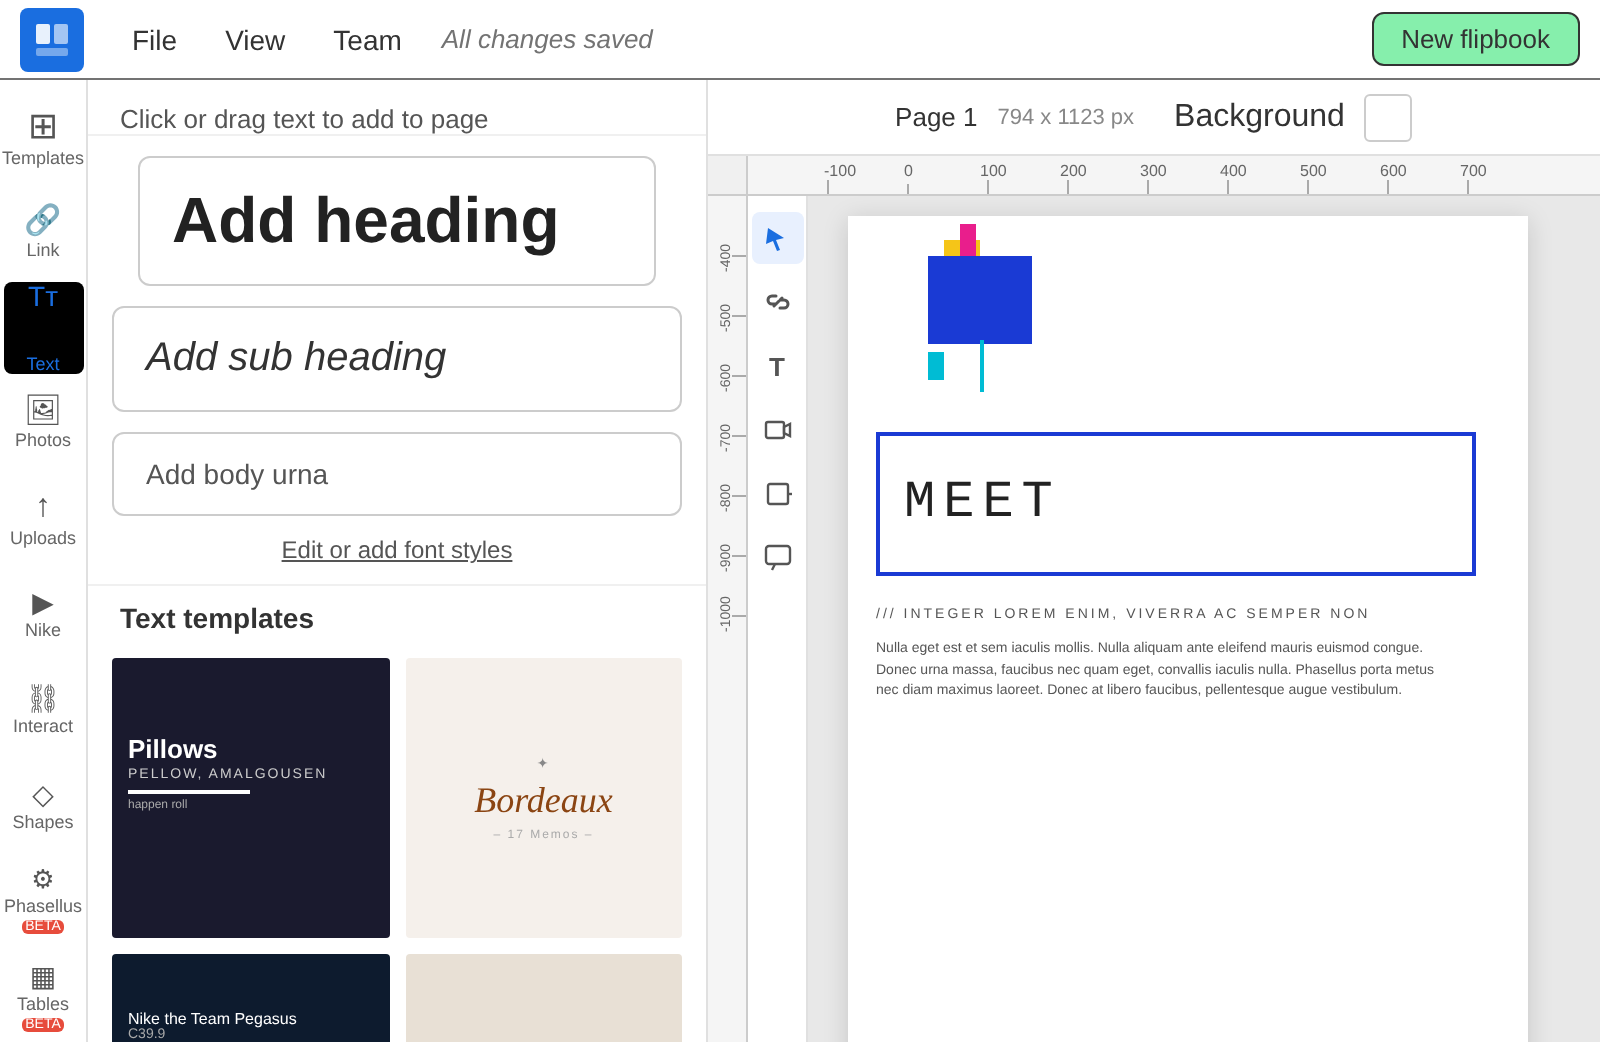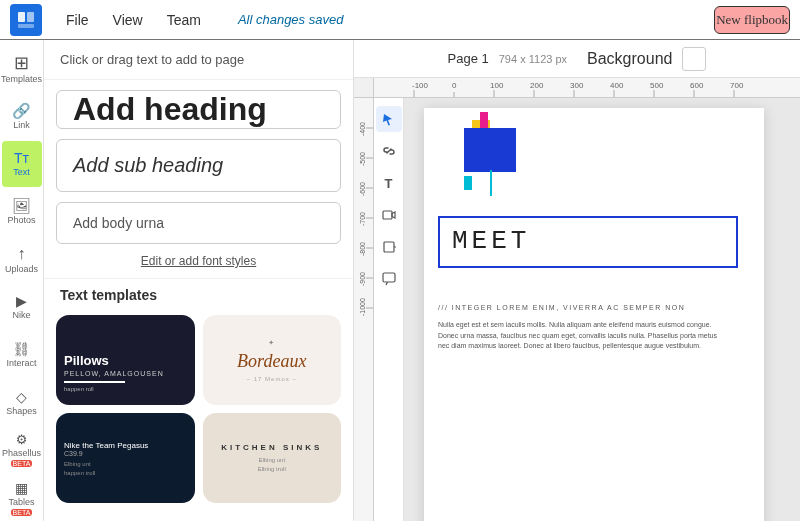--- a/index.html
+++ b/index.html
@@ -27,35 +27,34 @@
     .menu-logo svg { width: 18px; height: 18px; }
     .menu-item {
       padding: 4px 12px;
       font-size: 14px;
       color: #333;
       cursor: pointer;
       border-radius: 4px;
     }
     .menu-saved {
       font-size: 13px;
-      color: #0369a1;
-      margin-left: 25px;
+      color: #737373;
+      margin-left: 8px;
       font-style: italic;
     }
     .menu-spacer { flex: 1; }
     .new-flipbook-btn {
-      background: #fca5a5;
+      background: #86efac;
       border: 1.5px solid #333;
       border-radius: 6px;
-      padding: 5px 1px;
+      padding: 5px 14px;
       font-size: 13px;
       font-weight: 500;
       cursor: pointer;
       color: #333;
-      font-family: Liberation Serif, serif;
     }
 
     
     .main-layout {
       display: flex;
       flex: 1;
       overflow: hidden;
     }
 
     
@@ -102,31 +101,31 @@
     .text-panel {
       width: 310px;
       background: #fff;
       border-right: 1px solid #e0e0e0;
       display: flex;
       flex-direction: column;
       overflow-y: auto;
       flex-shrink: 0;
     }
     .text-panel-header {
-      padding: 12px 16px 12px;
+      padding: 12px 16px 0;
       font-size: 13px;
       color: #555;
       border-bottom: 1px solid #f0f0f0;
     }
     .text-option-heading {
-      margin: 10px 12px 6px;
+      margin: 10px 25px 6px;
       background: #fff;
       border: 1.5px solid #ccc;
       border-radius: 6px;
-      padding: 1px 16px;
+      padding: 14px 16px;
       cursor: pointer;
     }
     .text-option-heading .heading-text {
       font-size: 32px;
       font-weight: 700;
       color: #222;
       line-height: 1.1;
     }
     .text-option-subheading {
       margin: 4px 12px 6px;
@@ -171,22 +170,22 @@
       border-top: 1px solid #f0f0f0;
     }
     .template-grid {
       display: grid;
       grid-template-columns: 1fr 1fr;
       gap: 8px;
       padding: 6px 12px 12px;
     }
     .template-card {
       background: #1a1a2e;
-      border-radius: 13px;
-      height: 90px;
+      border-radius: 2px;
+      height: 140px;
       overflow: hidden;
       cursor: pointer;
       position: relative;
     }
     .template-card-inner {
       width: 100%;
       height: 100%;
       padding: 8px;
       display: flex;
       flex-direction: column;
@@ -392,21 +391,21 @@
 
   <div class="icon-sidebar">
     <div class="icon-sidebar-item">
       <span class="icon-glyph">⊞</span>
       <span class="icon-label">Templates</span>
     </div>
     <div class="icon-sidebar-item">
       <span class="icon-glyph" style="font-size:15px">🔗</span>
       <span class="icon-label">Link</span>
     </div>
-    <div class="icon-sidebar-item" style="background:#bef264;">
+    <div class="icon-sidebar-item" style="background:#000000;justify-content:space-between;">
       <span class="icon-glyph" style="font-size:14px;color:#1a6ee0">Tт</span>
       <span class="icon-label" style="color:#1a6ee0">Text</span>
     </div>
     <div class="icon-sidebar-item">
       <span class="icon-glyph" style="font-size:15px">🖼</span>
       <span class="icon-label">Photos</span>
     </div>
     <div class="icon-sidebar-item">
       <span class="icon-glyph" style="font-size:16px">↑</span>
       <span class="icon-label">Uploads</span>
@@ -591,21 +590,21 @@
 
           <div class="page-canvas" style="height:490px;">
 
             <div class="shape-yellow" style="top:12px;left:48px;width:18px;height:8px;"></div>
             <div class="shape-pink" style="top:4px;left:56px;width:8px;height:20px;background:#e91e8c;"></div>
             <div class="shape-blue-dark" style="top:20px;left:40px;width:52px;height:44px;"></div>
             <div class="shape-cyan" style="top:68px;left:40px;width:8px;height:14px;background:#00bcd4;"></div>
 
             <div style="position:absolute;top:62px;left:66px;width:2px;height:26px;background:#00bcd4;"></div>
 
-            <div class="meet-team-box" style="top:108px;left:14px;width:300px;height:52px;">
+            <div class="meet-team-box" style="top:108px;left:14px;width:300px;height:72px;">
               <div class="meet-team-text">MEET</div>
             </div>
 
             <div class="lorem-heading" style="top:196px;left:14px;right:14px;font-size:7px;letter-spacing:1.5px;">/// INTEGER LOREM ENIM, VIVERRA AC SEMPER NON</div>
 
             <div class="lorem-body" style="top:212px;left:14px;right:14px;white-space:pre-line;">Nulla eget est et sem iaculis mollis. Nulla aliquam ante eleifend mauris euismod congue.
 Donec urna massa, faucibus nec quam eget, convallis iaculis nulla. Phasellus porta metus
 nec diam maximus laoreet. Donec at libero faucibus, pellentesque augue vestibulum.</div>
 
           </div>

